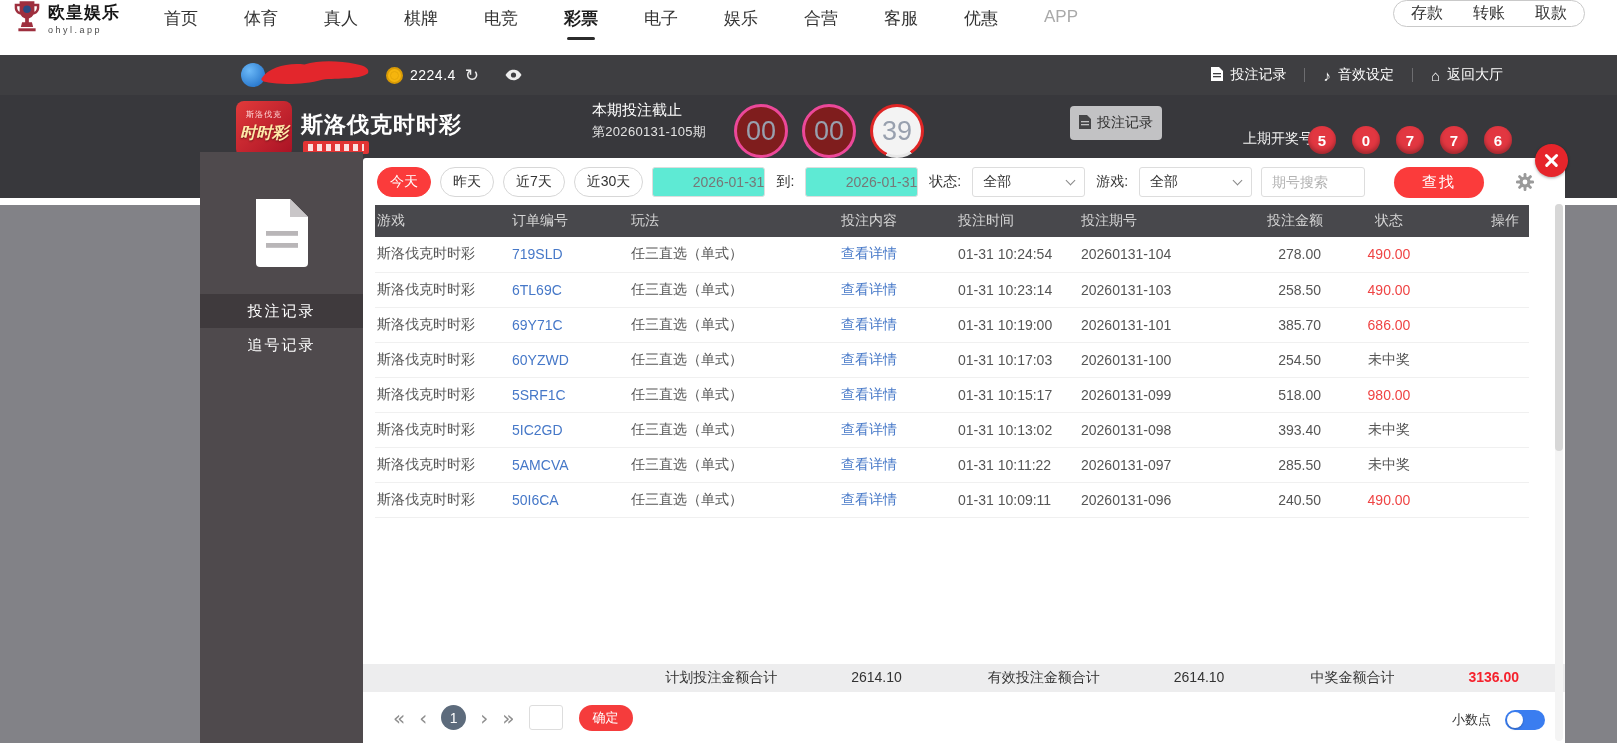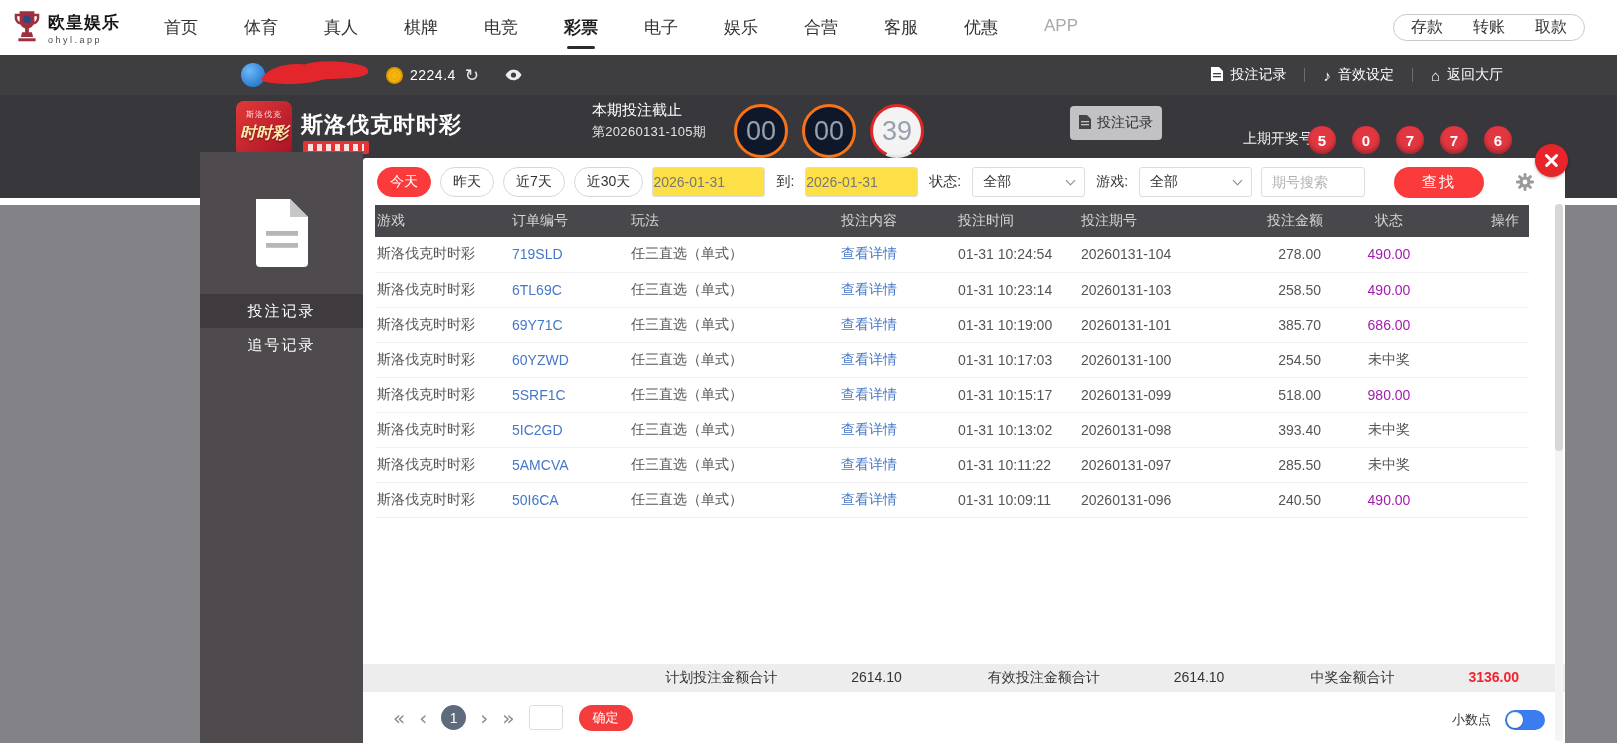--- a/index.html
+++ b/index.html
@@ -1,21 +1,21 @@
 <!DOCTYPE html>
 <html><head>
 <meta charset="utf-8">
 <style>
   *{margin:0;padding:0;box-sizing:border-box}
   html,body{width:1617px;height:743px;overflow:hidden}
   body{font-family:"Liberation Sans","DejaVu Sans",sans-serif;background:#fff;position:relative}
   .screen{position:absolute;inset:0;width:1617px;height:743px;overflow:hidden}
 
   
-  .topnav{position:absolute;left:0;top:0;width:100%;height:55px;background:#fff;display:flex;align-items:center;z-index:2}
+  .topnav{position:absolute;left:0;top:0;width:100%;height:55px;background:#fff;display:flex;align-items:flex-start;z-index:2}
   .logo{display:flex;align-items:center;gap:6px;margin-left:12px;width:146px;cursor:pointer}
   .logo-text b{display:block;font-size:17px;color:#141414;letter-spacing:1px}
   .logo-text i{display:block;font-style:normal;font-size:9px;color:#4a4a4a;letter-spacing:2.5px;margin-top:1px}
   .mainnav{display:flex;gap:46px;margin-left:6px;font-size:17px;color:#333}
   .nav-item{cursor:pointer;position:relative;padding:7px 0;white-space:nowrap}
   .nav-item.active{font-weight:bold;color:#1c1c1c}
   .nav-item.active::after{content:"";position:absolute;left:3px;right:3px;bottom:-3px;height:3px;background:#2b2b2b;border-radius:2px}
   .nav-item.muted{color:#a9a9a9}
   .wallet-pill{margin-left:auto;margin-right:32px;border:1px solid #c9c9c9;border-radius:15px;height:27px;display:flex;align-items:center;gap:30px;padding:8px 17px;font-size:16px;color:#333;white-space:nowrap}
   .wallet-item{cursor:pointer}
@@ -39,21 +39,21 @@
   .lot-logo{position:absolute;left:236px;top:13px;width:56px;height:56px;border-radius:8px;background:linear-gradient(135deg,#e03a3a,#a81124);text-align:center;overflow:hidden}
   .lot-logo .s{display:block;font-size:8px;margin-top:8px;letter-spacing:1px;color:#ffd9d9}
   .lot-logo .b{display:block;font-size:16px;font-weight:bold;font-style:italic;color:#ffe9a8;margin-top:3px;text-shadow:0 1px 2px rgba(0,0,0,.45)}
   .lot-title{position:absolute;left:301px;top:22px;font-size:22px;font-weight:bold;color:#fff;letter-spacing:1px}
   .lot-badge{position:absolute;left:303px;top:53px;width:66px;height:13px;background:#e23434;border-radius:2px;overflow:hidden}
   .lot-badge::after{content:"";position:absolute;inset:3px 5px;background:repeating-linear-gradient(90deg,#ffffffd9 0 5px,transparent 5px 9px)}
   .deadline{position:absolute;left:592px;top:13px;color:#fff}
   .deadline .l1{font-size:15px}
   .deadline .l2{font-size:13px;margin-top:3px;color:#e3e3e3;letter-spacing:.3px}
   .cds{position:absolute;left:734px;top:16px;display:flex;gap:14px}
-  .cd{width:54px;height:54px;border-radius:50%;background:#0f172a;border:3px solid #f97316;display:flex;align-items:center;justify-content:center;font-size:27px;color:#98a0ae}
+  .cd{width:54px;height:54px;border-radius:50%;background:#7f1d1d;border:3px solid #ec4899;display:flex;align-items:center;justify-content:center;font-size:27px;color:#98a0ae}
   .cd.ring{border:none;background:conic-gradient(from 205deg,#df2525 0 302deg,#e6e6e6 302deg 360deg);position:relative}
   .cd.ring::before{content:"";position:absolute;inset:3px;border-radius:50%;background:#f3f3f3}
   .cd span{position:relative;z-index:1}
   .bn-btn{position:absolute;left:1070px;top:18px;width:92px;height:34px;background:#c2c2c4;border-radius:4px;display:flex;align-items:center;justify-content:center;gap:6px;font-size:14px;color:#2d2d2d;cursor:pointer}
   .last-label{position:absolute;left:1243px;top:42px;font-size:14px;color:#f0f0f0}
   .balls{position:absolute;left:1308px;top:38px;display:flex;gap:16px}
   .ball{width:28px;height:28px;border-radius:50%;background:#e23741;color:#fff;font-weight:bold;font-size:15px;display:flex;align-items:center;justify-content:center;box-shadow:inset 0 -3px 4px rgba(0,0,0,.28)}
 
   
   .dim{position:absolute;left:0;top:205px;width:100%;height:538px;background:#828287;z-index:1}
@@ -69,21 +69,21 @@
   .modal{position:absolute;left:363px;top:158px;width:1202px;bottom:0;background:#fff;z-index:4;border-radius:3px 3px 0 0}
   .close-btn{position:absolute;left:1535px;top:144px;width:33px;height:33px;border-radius:50%;background:#e6252b;z-index:6;border:none;cursor:pointer;box-shadow:0 1px 3px rgba(0,0,0,.35)}
   .close-btn::before,.close-btn::after{content:"";position:absolute;left:8px;top:15px;width:17px;height:2.6px;background:#fff;border-radius:2px}
   .close-btn::before{transform:rotate(45deg)}
   .close-btn::after{transform:rotate(-45deg)}
 
   
   .filters{display:flex;align-items:center;gap:9px;padding:9px 14px 8px;height:47px}
   .qbtn{height:30px;padding:0 12px;border-radius:15px;border:1px solid #d7d7d7;background:#fff;font-size:14px;color:#333;cursor:pointer;white-space:nowrap}
   .qbtn.active{background:#fb3b3b;border-color:#fb3b3b;color:#fff}
-  .f-input{height:30px;border:1px solid #ddd;border-radius:3px;background:#fde047;color:#777;font-size:14px;text-align:left;outline:none}
+  .f-input{height:30px;border:1px solid #ddd;border-radius:3px;background:#5eead4;color:#777;font-size:14px;text-align:right;outline:none}
   .f-date{width:113px}
   .f-label{font-size:14px;color:#333;margin:0 2px;white-space:nowrap}
   .f-select{width:113px;height:30px;border:1px solid #ddd;border-radius:3px;background:#fff;display:flex;align-items:center;justify-content:space-between;padding:0 10px;font-size:14px;color:#333;cursor:pointer}
   .chev{width:7px;height:7px;border-right:1.6px solid #888;border-bottom:1.6px solid #888;transform:rotate(45deg);margin-top:-4px}
   .f-search{width:104px;background:#fff;text-align:left;padding:0 10px;color:#333}
   .f-search::placeholder{color:#b3b3b3}
   .find-btn{width:90px;height:31px;border-radius:16px;background:#fb3b3b;color:#fff;border:none;font-size:15px;cursor:pointer;margin-left:20px;letter-spacing:2px}
   .gear{margin-left:auto;margin-right:16px;cursor:pointer;display:flex;align-items:center}
 
   
@@ -94,21 +94,21 @@
   .bet-table .c-order{width:119px}
   .bet-table .c-play{width:210px}
   .bet-table .c-content{width:117px}
   .bet-table .c-time{width:123px}
   .bet-table .c-period{width:149px}
   .bet-table .c-amount{width:95px;text-align:right;padding-right:0}
   .bet-table .c-status{width:130px;text-align:center}
   .bet-table .c-op{text-align:right;padding-right:10px}
   .bet-table td.c-amount{padding-right:2px}
   .bet-table .link{color:#4678c8;cursor:pointer}
-  .bet-table .win{color:#a21caf}
+  .bet-table .win{color:#ef4444}
 
   
   .summary{position:absolute;left:0;right:0;bottom:51px;height:28px;background:#ededee;display:flex;align-items:center;justify-content:flex-end;font-size:14px;color:#333;gap:86px;padding-right:46px}
   .sgroup{display:flex;gap:74px;white-space:nowrap}
   .sval.red{color:#f5222d;font-weight:bold}
   .pager{position:absolute;left:0;right:0;bottom:0;height:51px;background:#fff;display:flex;align-items:center;gap:14px;padding-left:30px}
   .pg-nav{font-size:20px;color:#8f8f8f;cursor:pointer;line-height:1;font-family:"DejaVu Sans",sans-serif}
   .pg-current{width:25px;height:25px;border-radius:50%;background:#5d6b7c;color:#fff;font-size:14px;display:flex;align-items:center;justify-content:center;cursor:pointer}
   .pg-input{width:34px;height:25px;border:1px solid #ddd;border-radius:3px;outline:none}
   .pg-ok{width:54px;height:26px;border-radius:14px;background:#f53c3c;color:#fff;border:none;font-size:13px;cursor:pointer;margin-left:2px}

